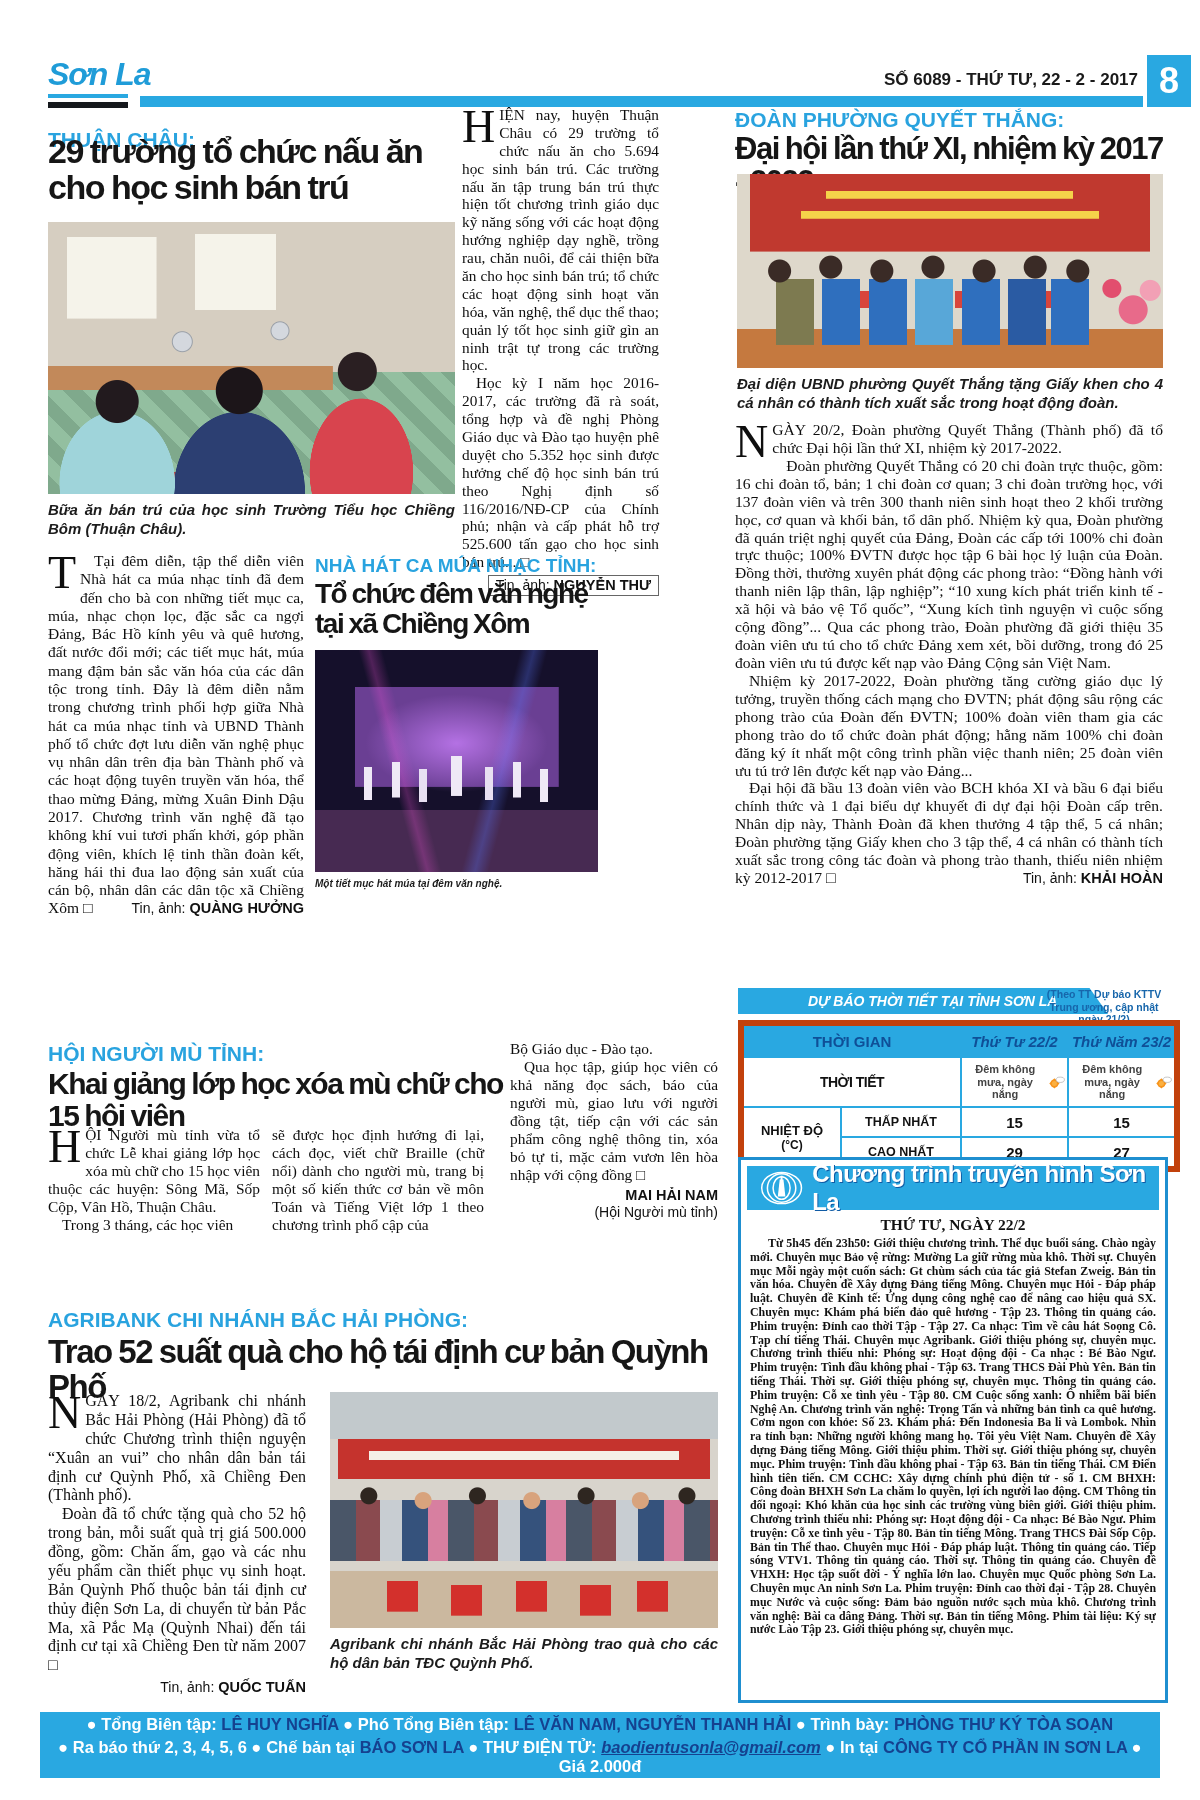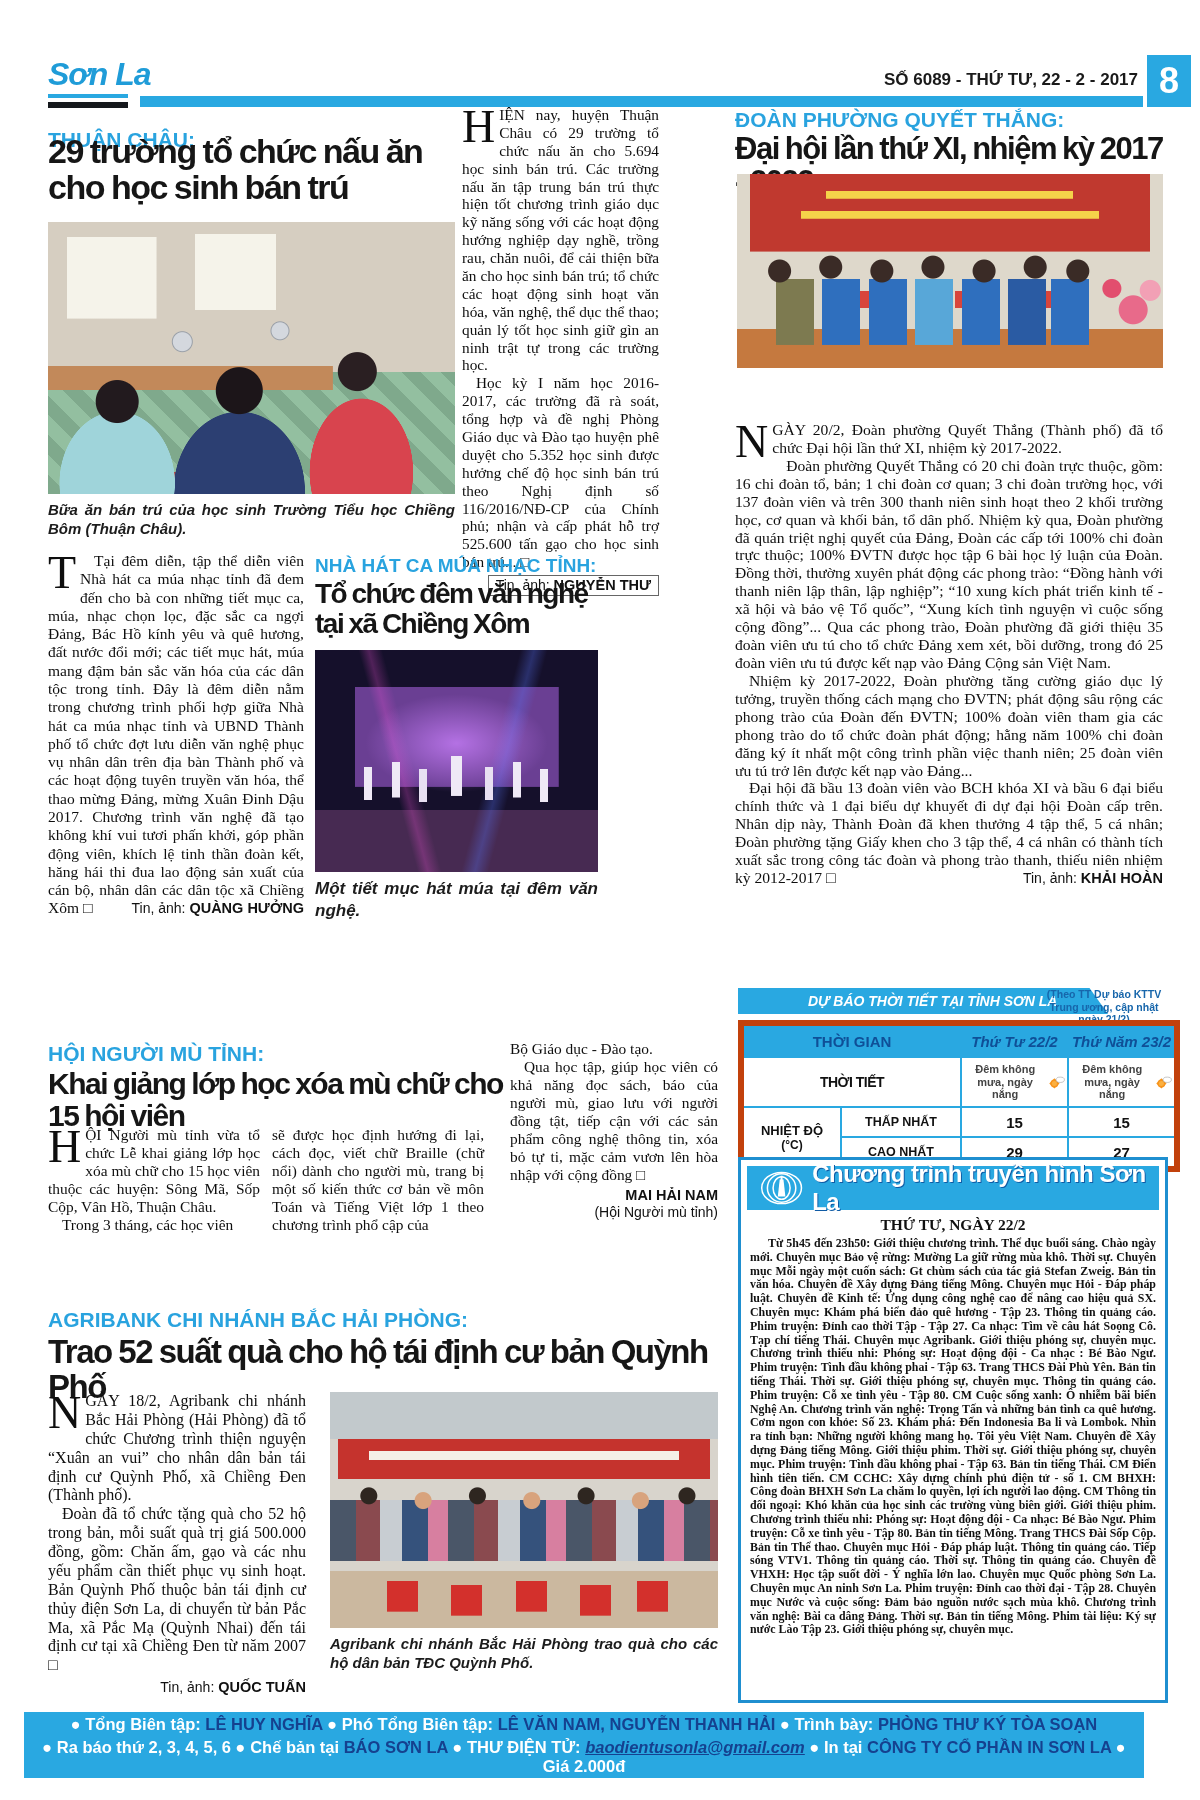--- a/index.html
+++ b/index.html
@@ -161,25 +161,26 @@
 
   <div class="abs body-text" style="left:48px;top:552px;width:256px;font-size:15.5px;line-height:1.18;">
     <p class="drop-par"><span class="dropcap">T</span></p>
     <p>Tại đêm diễn, tập thể diễn viên Nhà hát ca múa nhạc tỉnh đã đem đến cho bà con những tiết mục ca, múa, nhạc chọn lọc, đặc sắc ca ngợi Đảng, Bác Hồ kính yêu và quê hương, đất nước đổi mới; các tiết mục hát, múa mang đậm bản sắc văn hóa của các dân tộc trong tỉnh. Đây là đêm diễn nằm trong chương trình phối hợp giữa Nhà hát ca múa nhạc tỉnh và UBND Thành phố tổ chức đợt lưu diễn văn nghệ phục vụ nhân dân trên địa bàn Thành phố và các hoạt động tuyên truyền văn hóa, thể thao mừng Đảng, mừng Xuân Đinh Dậu 2017. Chương trình văn nghệ đã tạo không khí vui tươi phấn khởi, góp phần động viên, khích lệ tinh thần đoàn kết, hăng hái thi đua lao động sản xuất của cán bộ, nhân dân các dân tộc xã Chiềng Xôm □</p>
     <div class="byline" style="margin-top:-18px;"><span>Tin, ảnh:</span> <b>QUÀNG HƯỞNG</b></div>
   </div>
 
   <div class="abs kicker sm" style="left:315px;top:555px;">NHÀ HÁT CA MÚA NHẠC TỈNH:</div>
   <div class="abs headline" style="left:315px;top:579px;width:290px;font-size:28px;">Tổ chức đêm văn nghệ tại xã Chiềng Xôm</div>
   <div class="abs photo photo2" style="left:315px;top:650px;width:283px;height:222px;"></div>
-  <div class="abs caption" style="left:315px;top:878px;width:283px;font-size:17px;">Một tiết mục hát múa tại đêm văn nghệ.</div>
+  <div class="abs caption" style="left:315px;top:878px;width:283px;font-size:10px;">Một tiết mục hát múa tại đêm văn nghệ.</div>
 
   <div class="abs kicker" style="left:735px;top:108px;">ĐOÀN PHƯỜNG QUYẾT THẮNG:</div>
   <div class="abs headline" style="left:735px;top:132px;width:430px;font-size:31px;">Đại hội lần thứ XI, nhiệm kỳ 2017 - 2022</div>
   <div class="abs photo photo3" style="left:737px;top:174px;width:426px;height:194px;"></div>
+  <div class="abs caption" style="left:737px;top:374px;width:426px;">Đại diện UBND phường Quyết Thắng tặng Giấy khen cho 4 cá nhân có thành tích xuất sắc trong hoạt động đoàn.</div>
   <div class="abs body-text" style="left:735px;top:421px;width:428px;font-size:15.6px;line-height:1.15;">
     <p class="drop-par"><span class="dropcap">N</span><span>GÀY 20/2, Đoàn phường Quyết Thắng (Thành phố) đã tổ chức Đại hội lần thứ XI, nhiệm kỳ 2017-2022.</span></p>
     <p>Đoàn phường Quyết Thắng có 20 chi đoàn trực thuộc, gồm: 16 chi đoàn tổ, bản; 1 chi đoàn cơ quan; 3 chi đoàn trường học, với 137 đoàn viên và trên 300 thanh niên sinh hoạt theo 2 khối trường học, cơ quan và khối bản, tổ dân phố. Nhiệm kỳ qua, Đoàn phường đã quán triệt nghị quyết của Đảng, Đoàn các cấp tới 100% chi đoàn trực thuộc; 100% ĐVTN được học tập 6 bài học lý luận của Đoàn. Đồng thời, thường xuyên phát động các phong trào: “Đồng hành với thanh niên lập thân, lập nghiệp”; “10 xung kích phát triển kinh tế - xã hội và bảo vệ Tổ quốc”, “Xung kích tình nguyện vì cuộc sống cộng đồng”... Qua các phong trào, Đoàn phường đã giới thiệu 35 đoàn viên ưu tú cho tổ chức Đảng xem xét, bồi dưỡng, trong đó 25 đoàn viên ưu tú được kết nạp vào Đảng Cộng sản Việt Nam.</p>
     <p>Nhiệm kỳ 2017-2022, Đoàn phường tăng cường giáo dục lý tưởng, truyền thống cách mạng cho ĐVTN; phát động sâu rộng các phong trào của Đoàn đến ĐVTN; 100% đoàn viên tham gia các phong trào do tổ chức đoàn phát động; hằng năm 100% chi đoàn đăng ký ít nhất một công trình phần việc thanh niên; 25 đoàn viên ưu tú trở lên được kết nạp vào Đảng...</p>
     <p>Đại hội đã bầu 13 đoàn viên vào BCH khóa XI và bầu 6 đại biểu chính thức và 1 đại biểu dự khuyết đi dự đại hội Đoàn cấp trên. Nhân dịp này, Thành Đoàn đã khen thưởng 4 tập thể, 5 cá nhân; Đoàn phường tặng Giấy khen cho 3 tập thể, 4 cá nhân có thành tích xuất sắc trong công tác đoàn và phong trào thanh, thiếu niên nhiệm kỳ 2012-2017 □</p>
     <div class="byline" style="margin-top:-17px;"><span>Tin, ảnh:</span> <b>KHẢI HOÀN</b></div>
   </div>
 
   <div class="abs wx-titlebar" style="left:738px;top:988px;width:300px;height:26px;">
     <span>DỰ BÁO THỜI TIẾT TẠI TỈNH SƠN LA</span>
@@ -258,21 +259,21 @@
   </div>
   <div class="abs headline" style="left:48px;top:1334px;width:672px;font-size:33px;">Trao 52 suất quà cho hộ tái định cư bản Quỳnh Phố</div>
   <div class="abs body-text" style="left:48px;top:1392px;width:258px;font-size:16px;line-height:1.18;">
     <p class="drop-par"><span class="dropcap">N</span><span>GÀY 18/2, Agribank chi nhánh Bắc Hải Phòng (Hải Phòng) đã tổ chức Chương trình thiện nguyện “Xuân an vui” cho nhân dân bản tái định cư Quỳnh Phố, xã Chiềng Đen (Thành phố).</span></p>
     <p>Đoàn đã tổ chức tặng quà cho 52 hộ trong bản, mỗi suất quà trị giá 500.000 đồng, gồm: Chăn ấm, gạo và các nhu yếu phẩm cần thiết phục vụ sinh hoạt. Bản Quỳnh Phố thuộc bản tái định cư thủy điện Sơn La, di chuyển từ bản Pắc Ma, xã Pắc Mạ (Quỳnh Nhai) đến tái định cư tại xã Chiềng Đen từ năm 2007 □</p>
     <div class="byline" style="margin-top:4px;"><span>Tin, ảnh:</span> <b>QUỐC TUẤN</b></div>
   </div>
   <div class="abs photo photo4" style="left:330px;top:1392px;width:388px;height:236px;"></div>
   <div class="abs caption" style="left:330px;top:1634px;width:388px;">Agribank chi nhánh Bắc Hải Phòng trao quà cho các hộ dân bản TĐC Quỳnh Phố.</div>
 
-  <div class="abs footer" style="left:24px;top:1712px;width:1120px;height:66px;">
+  <div class="abs footer" style="left:40px;top:1712px;width:1120px;height:66px;">
     <div>
       <span class="f-label">● Tổng Biên tập: </span><span class="f-name">LÊ HUY NGHĨA</span><span class="f-label"> ● Phó Tổng Biên tập: </span><span class="f-name">LÊ VĂN NAM, NGUYỄN THANH HẢI</span><span class="f-label"> ● Trình bày: </span><span class="f-name">PHÒNG THƯ KÝ TÒA SOẠN</span>
     </div>
     <div>
       <span class="f-label">● Ra báo thứ 2, 3, 4, 5, 6 </span><span class="f-label">● Chế bản tại </span><span class="f-name">BÁO SƠN LA</span><span class="f-label"> ● THƯ ĐIỆN TỬ: </span><span class="f-email">baodientusonla@gmail.com</span><span class="f-label"> ● In tại </span><span class="f-name">CÔNG TY CỔ PHẦN IN SƠN LA</span><span class="f-label"> ● Giá 2.000đ</span>
     </div>
   </div>
 
 </div>
 

